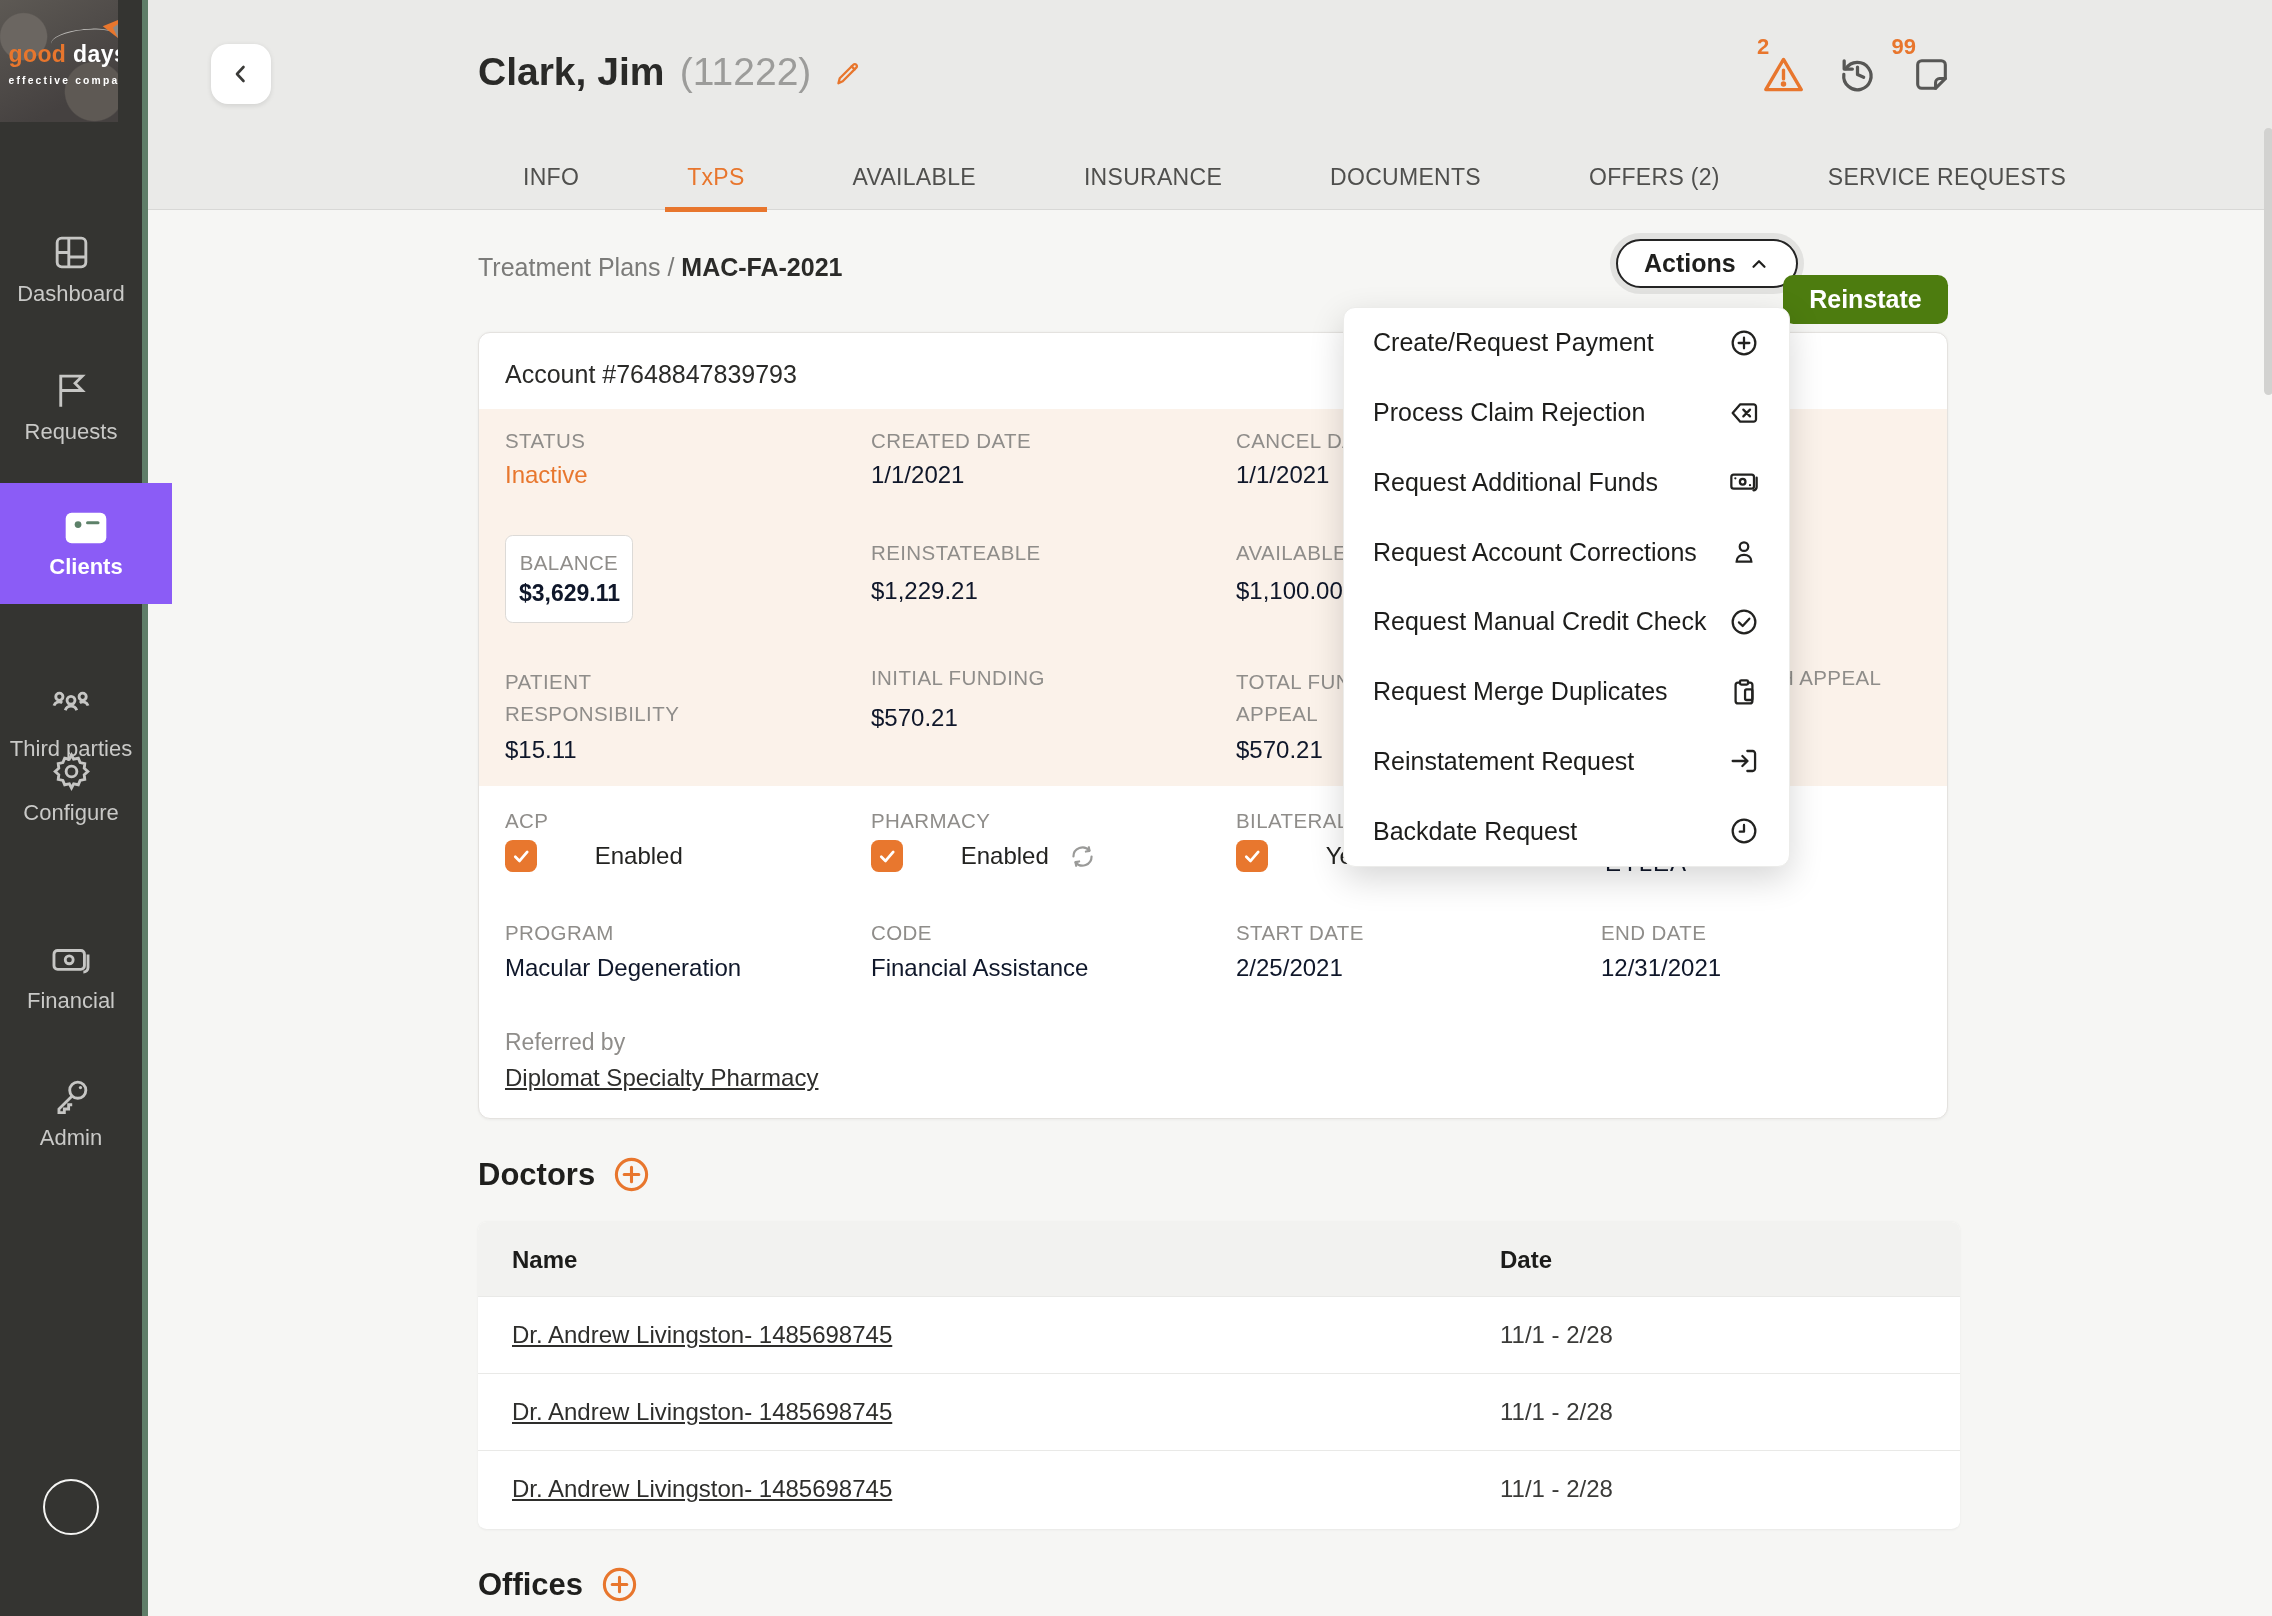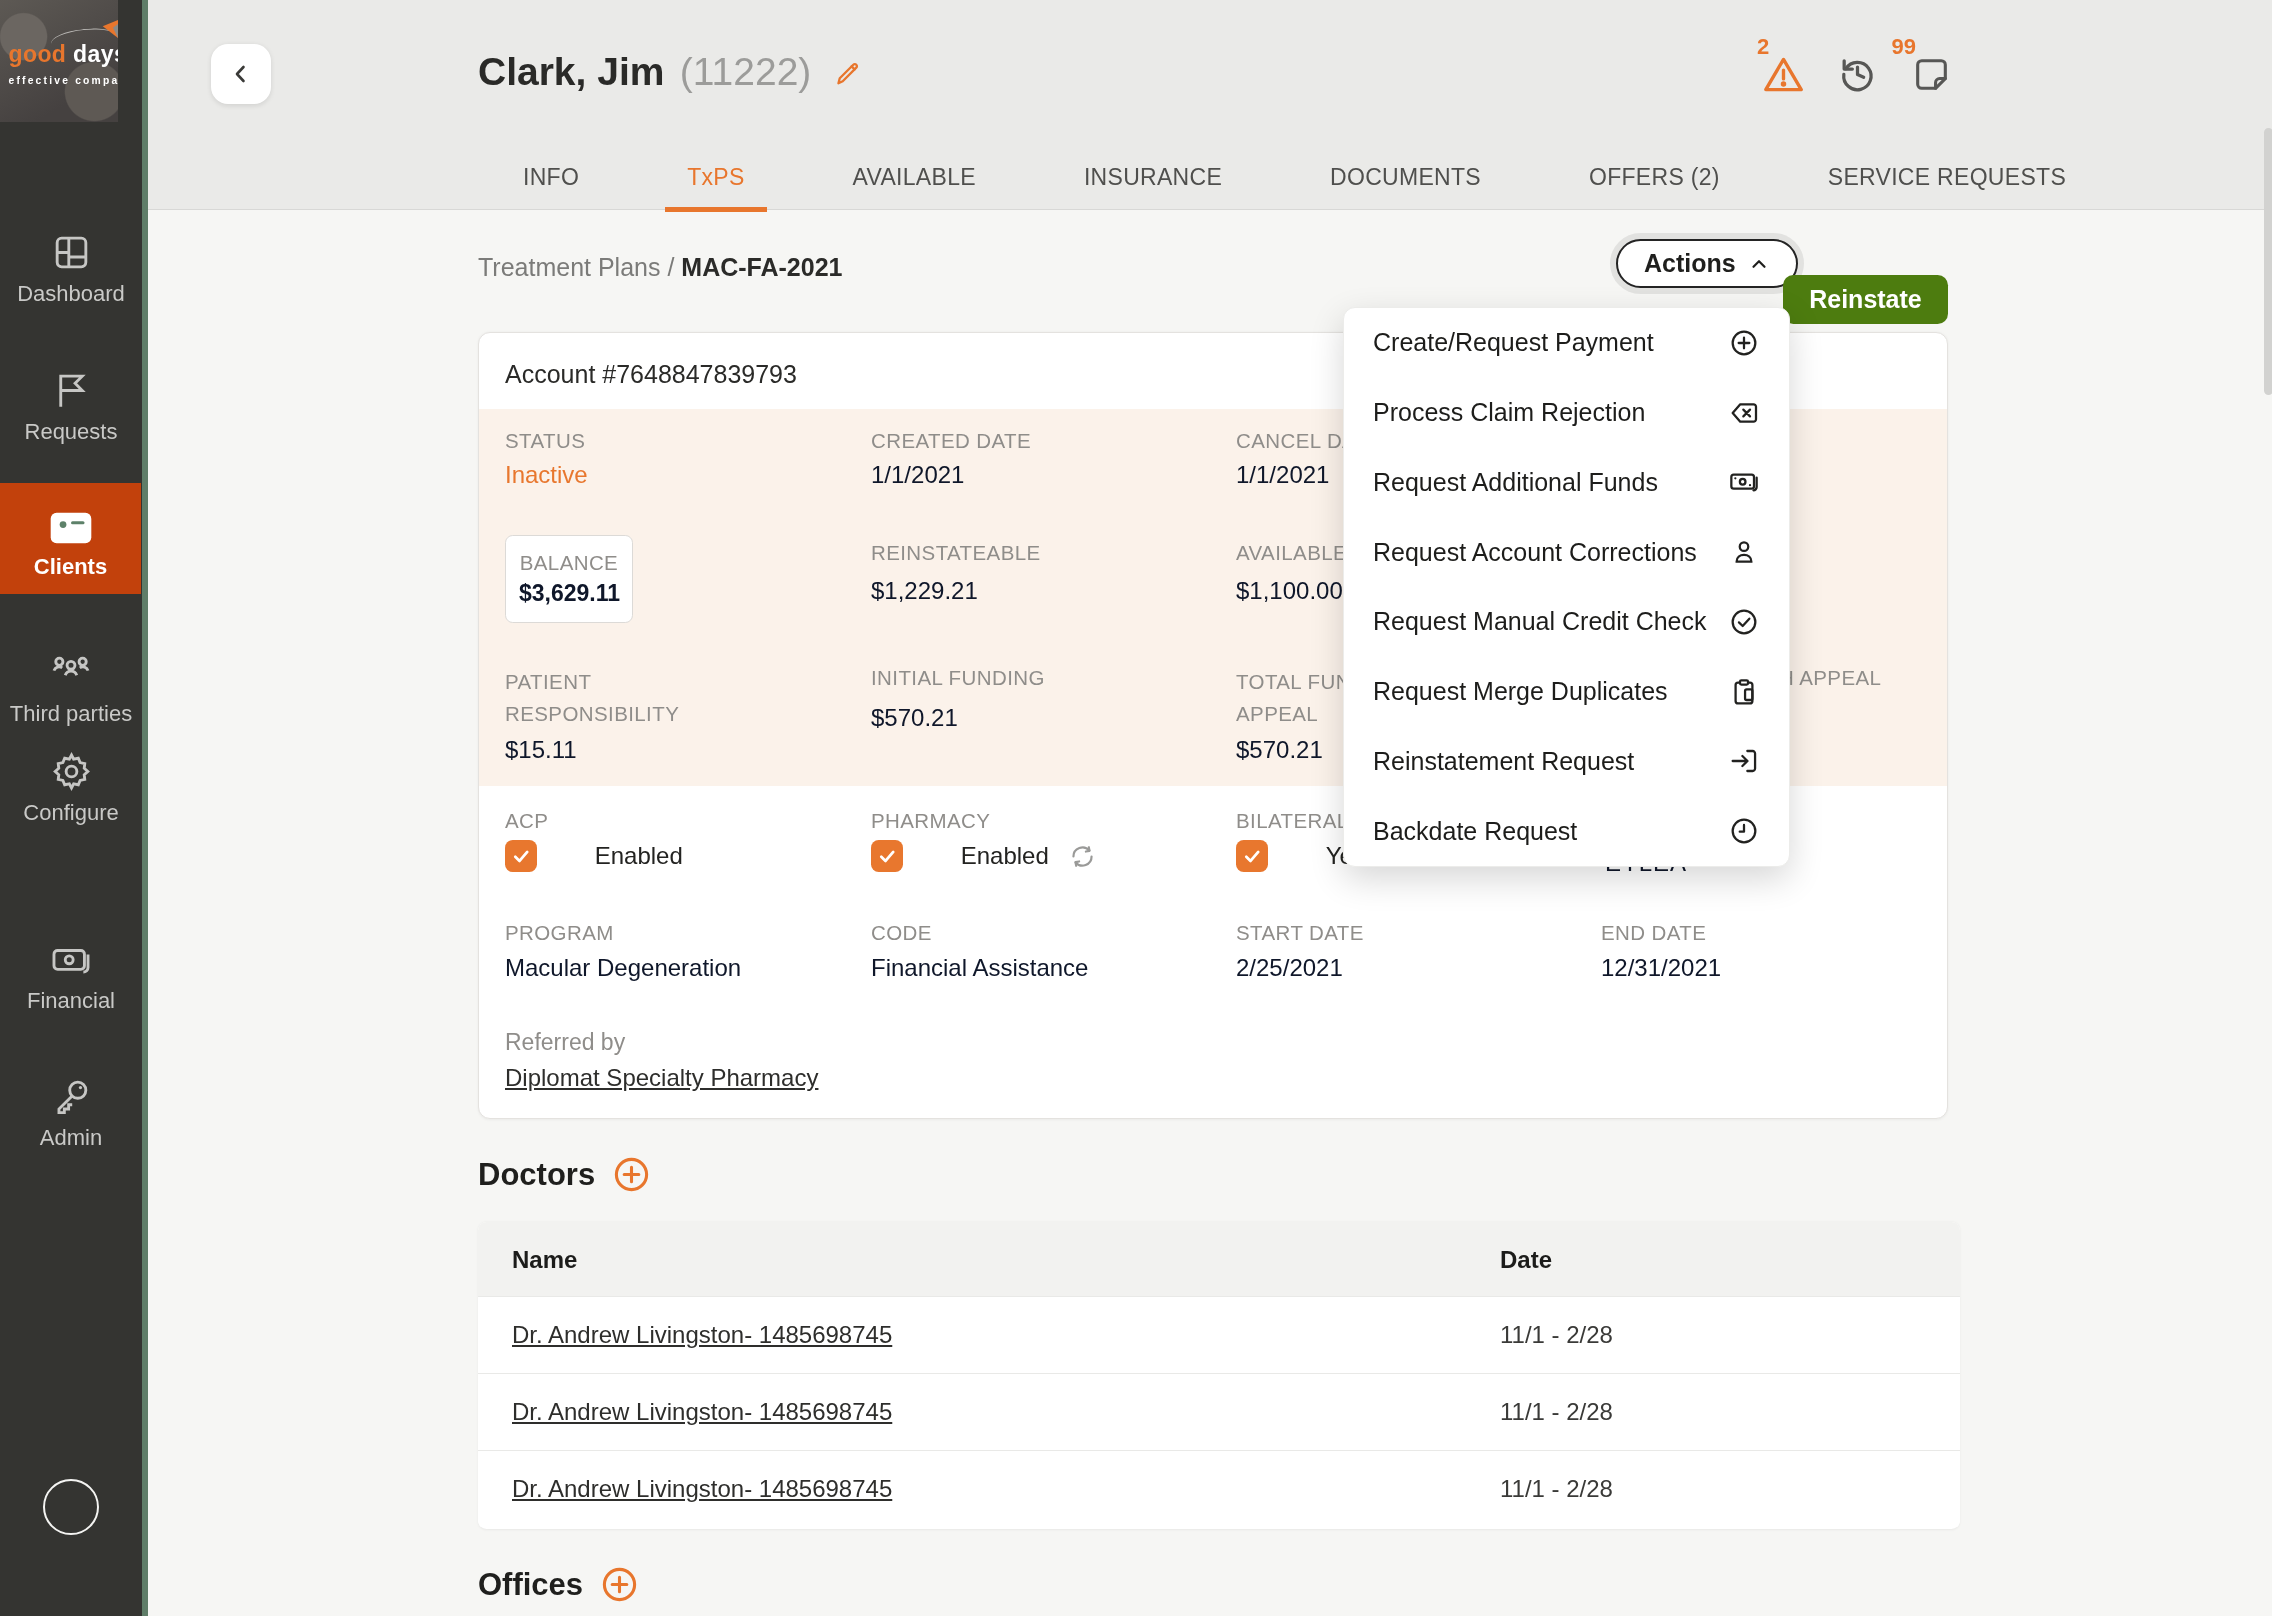--- a/index.html
+++ b/index.html
@@ -21,21 +21,21 @@
   .logo-good { color:#e8762d; }
   .logo-days { color:#ffffff; }
   .logo-reg { color:#ffffff; font-size:8.5px; vertical-align:top; }
   .logo-tagline { position:absolute; left:8.5px; top:75px; color:#ffffff; font-size:10.3px;
       font-weight:700; letter-spacing:2.2px; white-space:nowrap; }
   .logo-plane { position:absolute; left:101px; top:13.7px; }
 
   .nav-item { position:absolute; left:0; width:142px; text-align:center; color:#c9c9c7; }
   .nav-item .nav-icon { display:block; margin:0 auto 6.8px auto; }
   .nav-label { font-size:22px; line-height:26.5px; color:#c9c9c7; }
-  .nav-item.active { width:141px; background:#c2410c; padding:26px 0 14px 0; }
+  .nav-item.active { width:172px; background:#8b5cf6; padding:26px 0 24px 0; }
   .nav-item.active .nav-label { color:#ffffff; font-weight:700; }
   .avatar { position:absolute; left:43px; top:1479px; width:56px; height:56px; border-radius:50%;
       border:2.6px solid #f4f4f2; background:
       radial-gradient(circle at 52% 34%, #d9development 0, transparent 0),
       radial-gradient(circle at 54% 36%, #dd8a55 0 24%, transparent 25%),
       radial-gradient(circle at 36% 82%, #e8874f 0 30%, transparent 31%),
       linear-gradient(140deg,#8f8a84 10%,#35312e 70%); }
 
   
   .topbar { position:absolute; left:148px; top:0; width:2125px; height:210px; background:#eaeae8;
@@ -145,21 +145,21 @@
     <div class="nav-item active" style="top:483px;">
       <svg class="nav-icon" width="44" height="38" viewBox="0 0 26 22">
         <rect x="1" y="2" width="24" height="18" rx="3.5" fill="#ffffff"></rect>
         <circle cx="8.3" cy="9" r="2" fill="#5d8169"></circle>
         <rect x="13" y="7" width="8" height="1.8" rx="0.9" fill="#5d8169"></rect>
         <rect x="6" y="13.2" width="14" height="1.8" rx="0.9" fill="#ffffff"></rect>
       </svg>
       <div class="nav-label">Clients</div>
     </div>
 
-    <div class="nav-item" style="top:651px;">
+    <div class="nav-item" style="top:686px;">
       <svg class="nav-icon" width="44" height="43" viewBox="0 0 24 24" fill="none" stroke="#c6c6c4" stroke-width="1.6">
         <circle cx="12" cy="8" r="2.2"></circle>
           <path d="M8.8 13.5a3.4 3.4 0 0 1 6.4 0"></path>
         <circle cx="5.5" cy="6" r="2"></circle>
           <path d="M2.5 11a3 3 0 0 1 4.6-1.6"></path>
         <circle cx="18.5" cy="6" r="2"></circle>
           <path d="M21.5 11a3 3 0 0 0-4.6-1.6"></path>
       </svg>
       <div class="nav-label">Third parties</div>
     </div>

